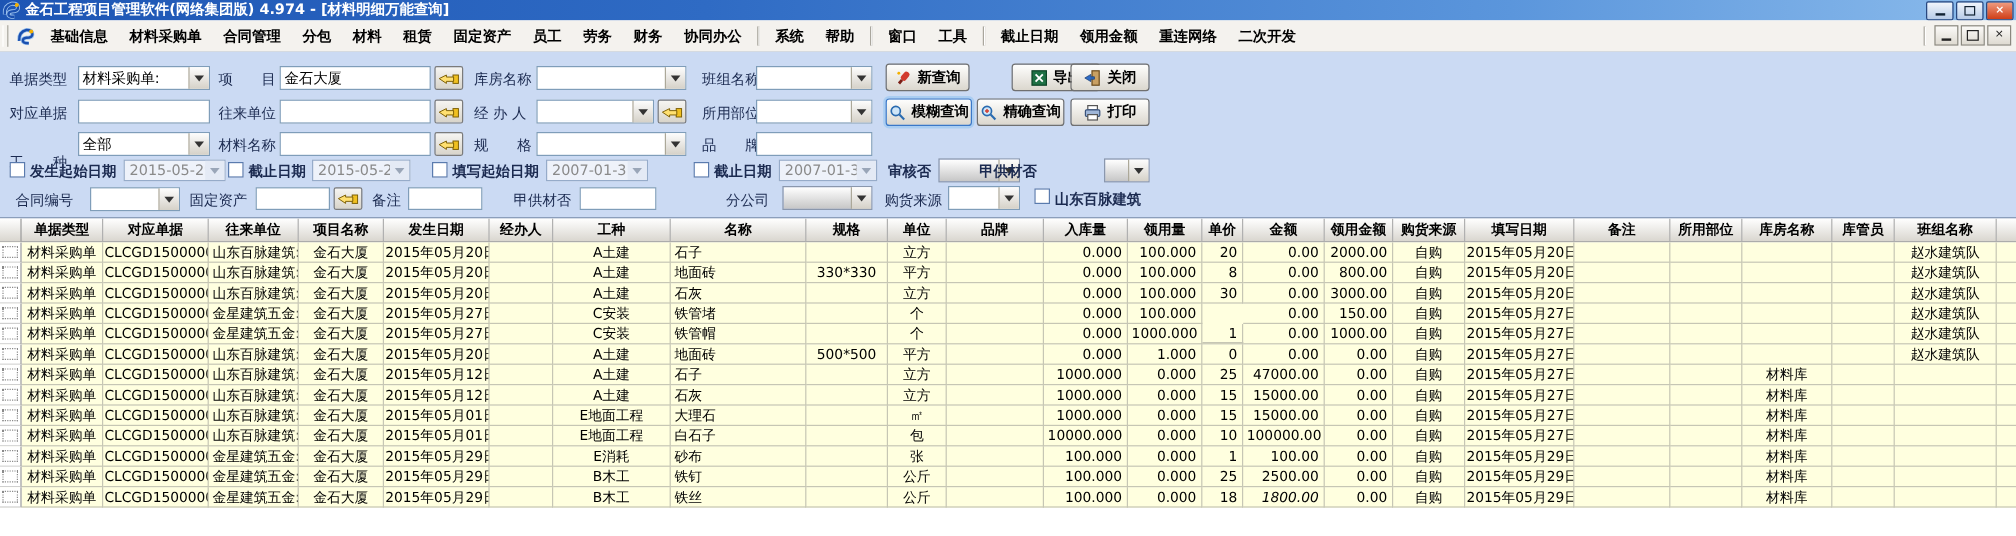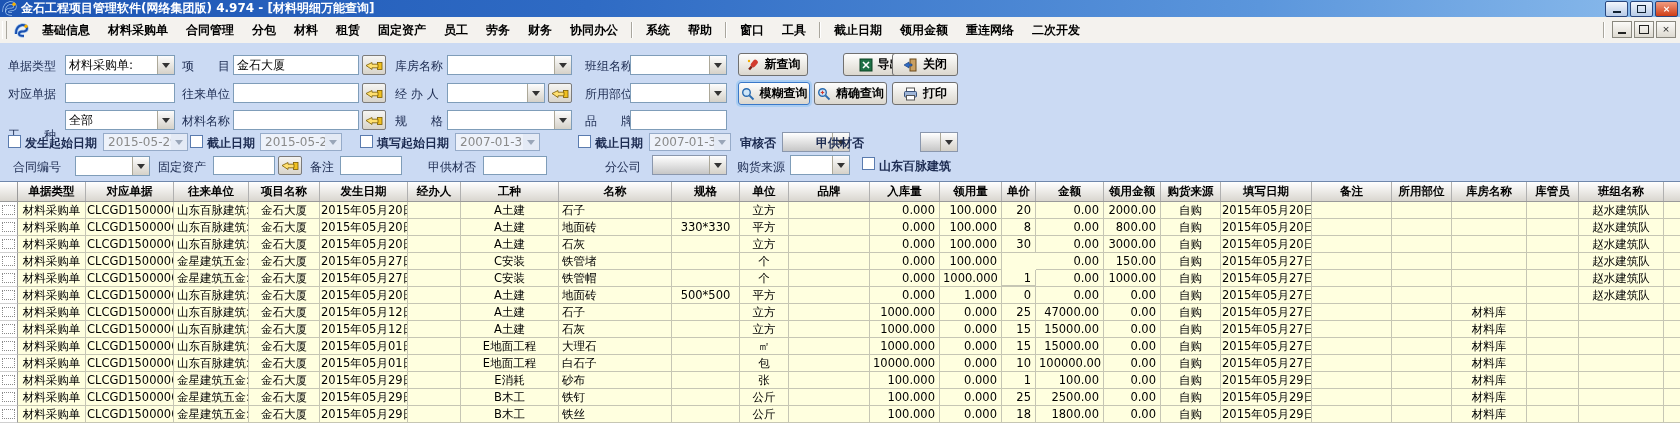--- a/index.html
+++ b/index.html
@@ -744,21 +744,21 @@
           <div class="c ac" style="width: 88px;">2015年05月29日</div>
           <div class="c ac" style="width: 53px;"></div>
           <div class="c ac" style="width: 98px;">B木工</div>
           <div class="c al" style="width: 113px;">铁丝</div>
           <div class="c ac" style="width: 68px;"></div>
           <div class="c ac" style="width: 49px;">公斤</div>
           <div class="c ac" style="width: 81px;"></div>
           <div class="c ar" style="width: 70px;">100.000</div>
           <div class="c ar" style="width: 62px;">0.000</div>
           <div class="c ar" style="width: 34px;">18</div>
-          <div class="c ar" style="width: 68px;">1800.00</div>
+          <div class="c ar" style="width: 68px; font-style: italic;">1800.00</div>
           <div class="c ar" style="width: 57px;">0.00</div>
           <div class="c ac" style="width: 60px;">自购</div>
           <div class="c ac" style="width: 91px;">2015年05月29日</div>
           <div class="c al" style="width: 80px;"></div>
           <div class="c al" style="width: 60px;"></div>
           <div class="c ac" style="width: 75px;">材料库</div>
           <div class="c al" style="width: 52px;"></div>
           <div class="c ac" style="width: 85px;"></div>
           <div class="c al" style="width: 30px;"></div>
         </div>

